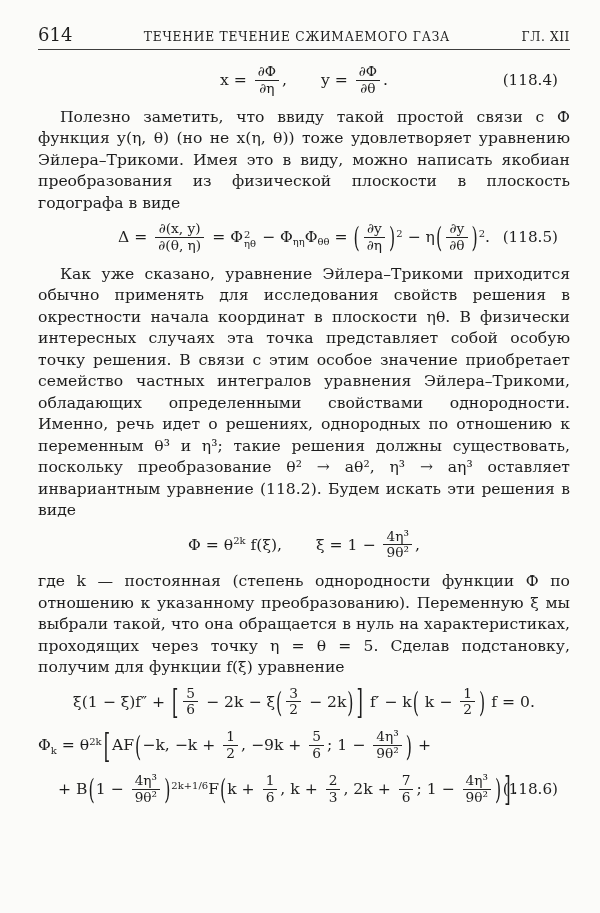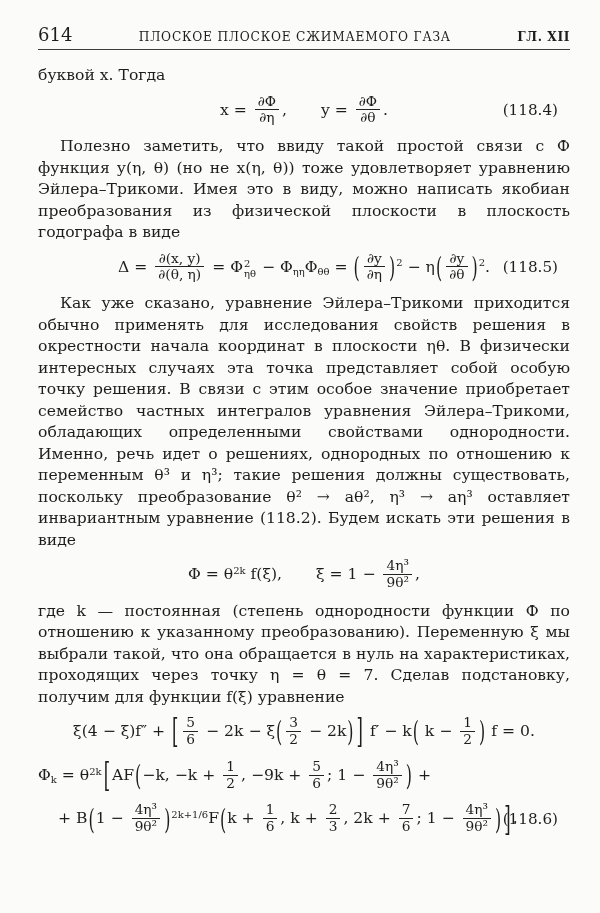--- a/index.html
+++ b/index.html
@@ -11,21 +11,21 @@
     overflow:hidden;
   }
   .page{box-sizing:border-box;width:600px;height:913px;padding:24px 30px 0 38px;overflow:hidden;}
   
   .runhead{
     display:flex;justify-content:space-between;align-items:baseline;
     border-bottom:1.5px solid #3d3d3d;padding-bottom:4px;
   }
   .pagenum{font-size:18px;}
   .runtitle{font-size:12.2px;letter-spacing:0.8px;}
-  .chap{font-size:12.2px;letter-spacing:0.6px;font-weight:bold;}
+  .chap{font-size:12.2px;letter-spacing:0.6px;}
   
   .bodytext{margin-top:15px;font-size:15.6px;line-height:21.5px;text-align:justify;}
   .bodytext p{margin:0;}
   p.ind{text-indent:22px;}
   
   .eq{position:relative;text-align:center;margin:8px 0 9px 0;line-height:1.3;font-size:15.6px;white-space:nowrap;}
   .eq .tag{position:absolute;right:12px;top:50%;transform:translateY(-50%);font-size:15.2px;}
   .eq-left{text-align:left;}
   .eqline{margin:11px 0;position:relative;}
   .eqline.indented{padding-left:20px;}
@@ -43,27 +43,26 @@
   .bb{display:inline-block;transform:scaleY(2.0);font-size:1.05em;margin:0 2px;vertical-align:-1px;}
   .gap{display:inline-block;width:24px;}
 </style>
 </head>
 <body>
 
 <div class="page">
 
   <div class="runhead">
     <span class="pagenum">614</span>
-    <span class="runtitle">ПЛОСКОЕ ПЛОСКОЕ СЖИМАЕМОГО ГАЗА</span>
+    <span class="runtitle">ТЕЧЕНИЕ ТЕЧЕНИЕ СЖИМАЕМОГО ГАЗА</span>
     <span class="chap">ГЛ. XII</span>
   </div>
 
   <div class="bodytext">
 
-    <p>буквой x. Тогда</p>
 
     <div class="eq">
       <span>x =</span>
       <span class="frac"><span class="num">∂Φ</span><span class="den">∂η</span></span><span>,</span>
       <span class="gap"></span>
       <span>y =</span>
       <span class="frac"><span class="num">∂Φ</span><span class="den">∂θ</span></span><span>.</span>
       <span class="tag">(118.4)</span>
     </div>
 
@@ -83,24 +82,24 @@
     <p class="ind">Как уже сказано, уравнение Эйлера–Трикоми приходится обычно применять для исследования свойств решения в окрестности начала координат в плоскости ηθ. В физически интересных случаях эта точка представляет собой особую точку решения. В связи с этим особое значение приобретает семейство частных интегралов уравнения Эйлера–Трикоми, обладающих определенными свойствами однородности. Именно, речь идет о решениях, однородных по отношению к переменным θ³ и η³; такие решения должны существовать, поскольку преобразование θ² → aθ², η³ → aη³ оставляет инвариантным уравнение (118.2). Будем искать эти решения в виде</p>
 
     <div class="eq">
       <span>Φ = θ</span><span class="sup">2k</span>
       <span>f(ξ),</span>
       <span class="gap"></span>
       <span>ξ = 1 −</span>
       <span class="frac"><span class="num">4η³</span><span class="den">9θ²</span></span><span>,</span>
     </div>
 
-    <p>где k — постоянная (степень однородности функции Ф по отношению к указанному преобразованию). Переменную ξ мы выбрали такой, что она обращается в нуль на характеристиках, проходящих через точку η = θ = 7. Сделав подстановку, получим для функции f(ξ) уравнение</p>
+    <p>где k — постоянная (степень однородности функции Ф по отношению к указанному преобразованию). Переменную ξ мы выбрали такой, что она обращается в нуль на характеристиках, проходящих через точку η = θ = 5. Сделав подстановку, получим для функции f(ξ) уравнение</p>
 
     <div class="eq">
-      <span>ξ(4 − ξ)f″ +</span>
+      <span>ξ(1 − ξ)f″ +</span>
       <span class="bb">[</span><span class="frac"><span class="num">5</span><span class="den">6</span></span>
       <span>− 2k − ξ</span><span class="bp">(</span><span class="frac"><span class="num">3</span><span class="den">2</span></span>
       <span>− 2k</span><span class="bp">)</span><span class="bb">]</span>
       <span>f′ − k</span><span class="bp">(</span>
       <span>k −</span>
       <span class="frac"><span class="num">1</span><span class="den">2</span></span><span class="bp">)</span>
       <span>f = 0.</span>
     </div>
 
 

